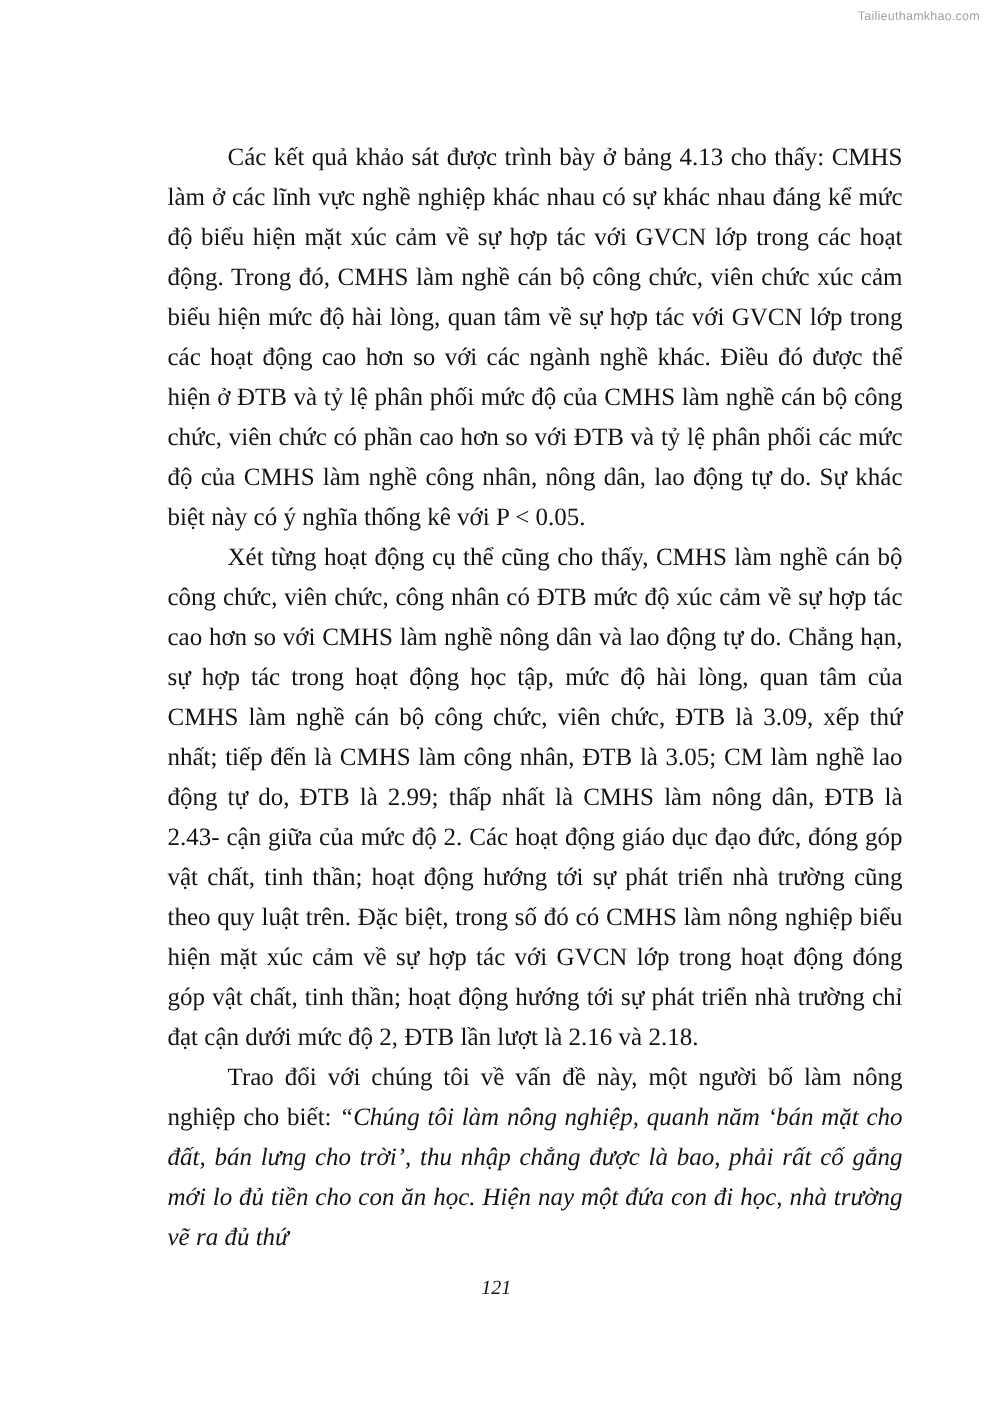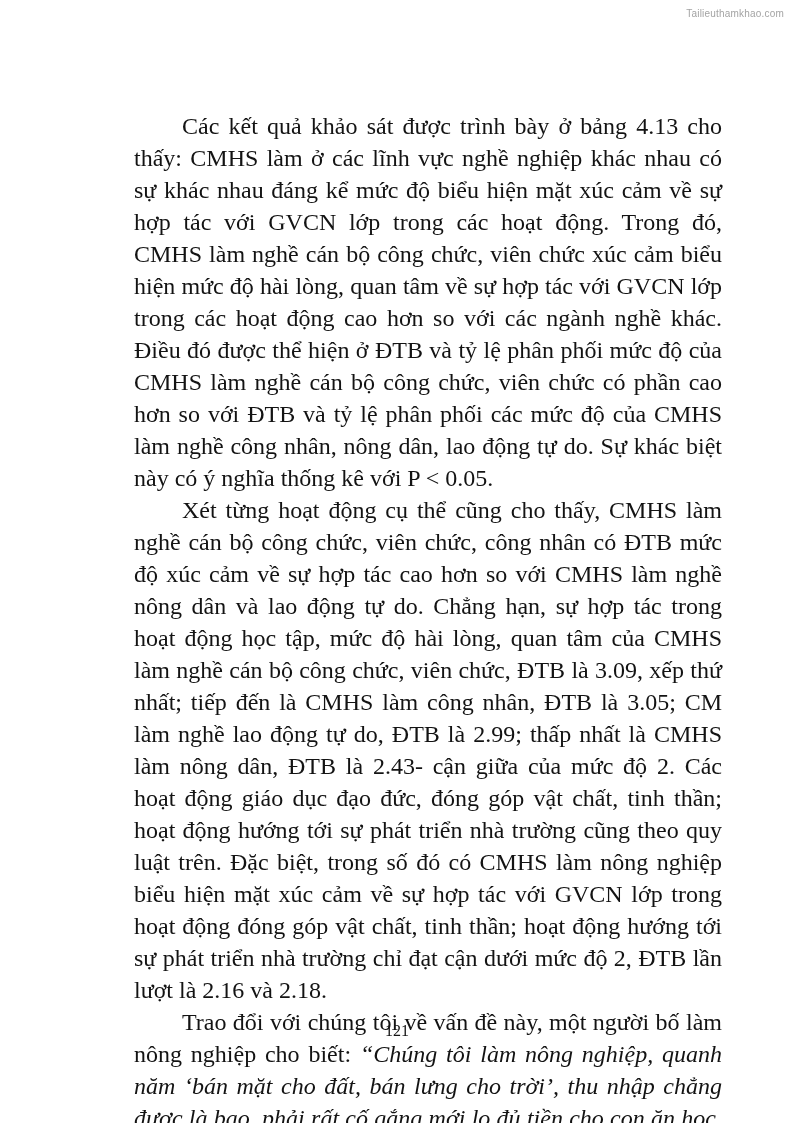--- a/index.html
+++ b/index.html
@@ -23,37 +23,38 @@
     letter-spacing: 0.2px;
   }
   .content {
     position: absolute;
     left: 134px;
     top: 110px;
     width: 588px;
   }
   .para {
     margin: 0;
-    font-size: 24px;
+    font-size: 20px;
     line-height: 32px;
     text-align: justify;
     text-indent: 48px;
     color: #131313;
   }
   .para em {
     font-style: italic;
   }
   .page-number {
     position: absolute;
     left: 0;
     right: 0;
     top: 1022px;
     text-align: center;
     font-size: 16px;
     color: #131313;
+    font-style: italic;
   }
 </style>
 </head>
 <body>
 
 <div class="page">
 
   <div class="watermark">Tailieuthamkhao.com</div>
 
   <div class="content">

